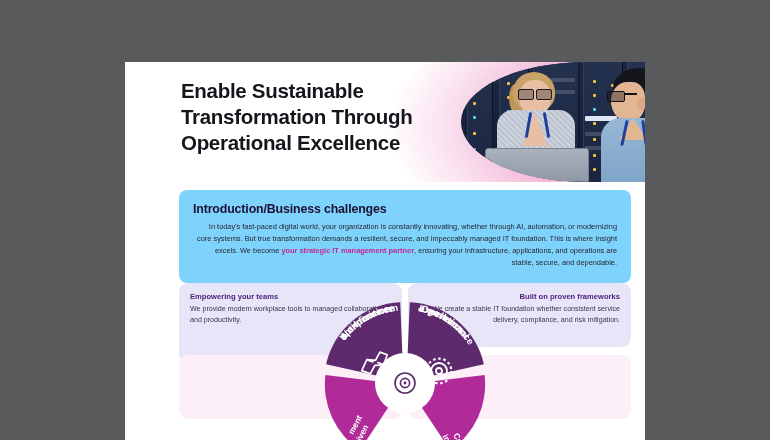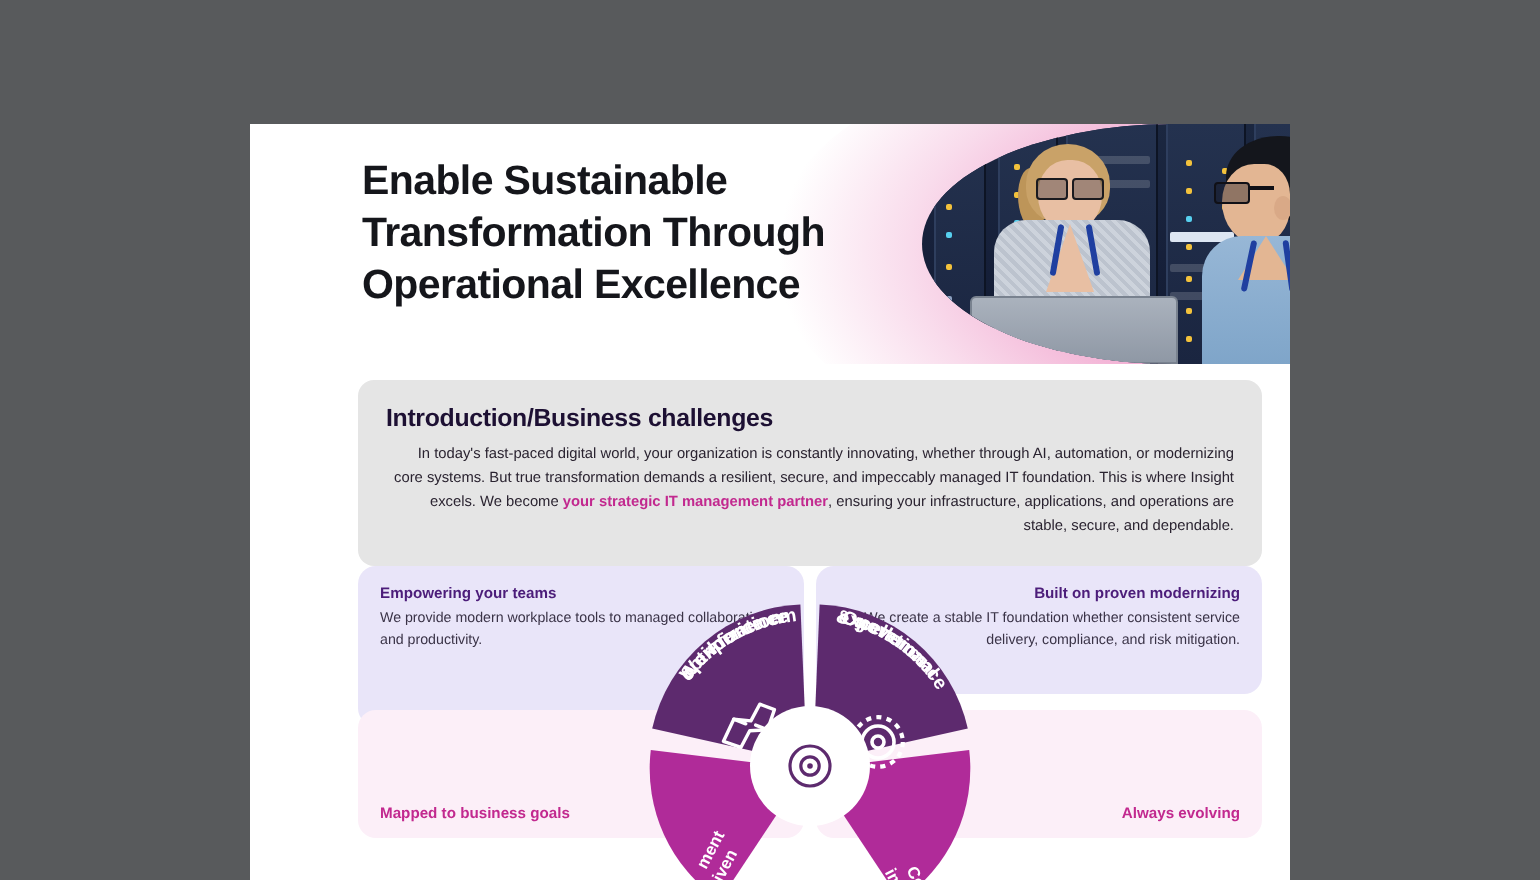--- a/index.html
+++ b/index.html
@@ -145,21 +145,21 @@
     position: absolute; left: 16px; top: 16px; width: 290px;
     font-size: 20.5px; line-height: 1.28; font-weight: 700;
     color: #15161b; letter-spacing: -.3px;
   }
 
   
   .sheet-body { padding: 0 14px; }
 
   .intro-card {
     margin-top: 8px;
-    background: #e5e5e5;
+    background: #7dd3fc;
     border-radius: 8px;
     padding: 12px 14px 14px;
   }
   .intro-title {
     color: #1d1033; font-size: 12.4px; font-weight: 700; letter-spacing: -.15px;
     margin-bottom: 5px;
   }
   .intro-text { color: #2a2330; font-size: 7.4px; line-height: 1.62; text-align: right; }
   .intro-text .hl { color: #c2298f; font-weight: 700; }
 
@@ -289,32 +289,30 @@
 
 
       <div class="wheel-area">
 
         <div class="card lav c-tl">
           <div class="card-t">Empowering your teams</div>
           <div class="card-d">We provide modern workplace tools to managed collaboration and productivity.</div>
         </div>
 
         <div class="card lav c-tr">
-          <div class="card-t">Built on proven modernizing</div>
+          <div class="card-t">Built on proven frameworks</div>
           <div class="card-d">We create a stable IT foundation whether consistent service delivery, compliance, and risk mitigation.</div>
         </div>
 
         <div class="card pnk c-bl">
           <div style="height:38px"></div>
-          <div class="card-t">Mapped to business goals</div>
         </div>
 
         <div class="card pnk c-br">
           <div style="height:38px"></div>
-          <div class="card-t">Always evolving</div>
         </div>
 
         <div class="wheel">
           <svg width="196" height="196" viewBox="0 0 196 196">
             <defs>
               <path id="arcUL" d="M 36 58 A 74 74 0 0 1 88 26"></path>
               <path id="arcUR" d="M 110 26 A 74 74 0 0 1 161 59"></path>
               <path id="arcLL" d="M 30 120 A 74 74 0 0 0 36 138"></path>
               <path id="arcLR" d="M 162 138 A 74 74 0 0 0 167 120"></path>
             </defs>

